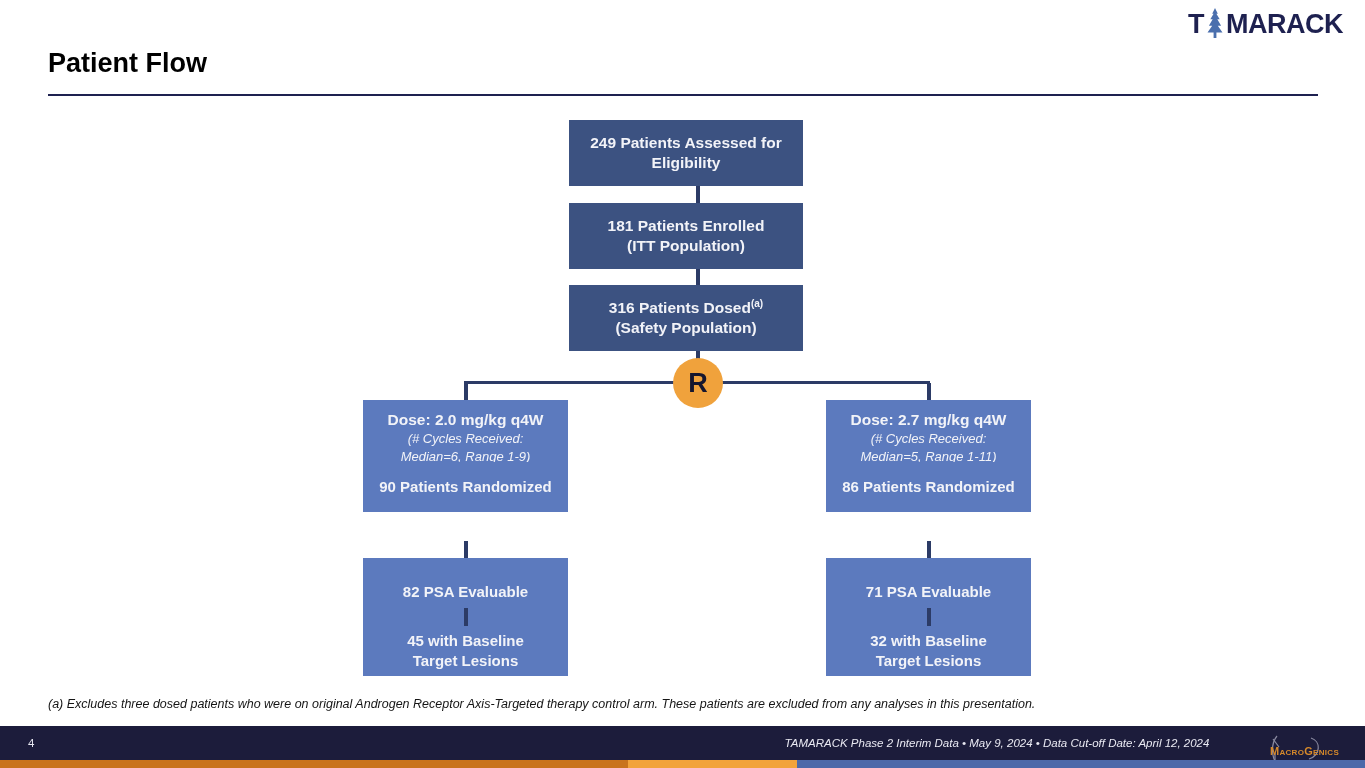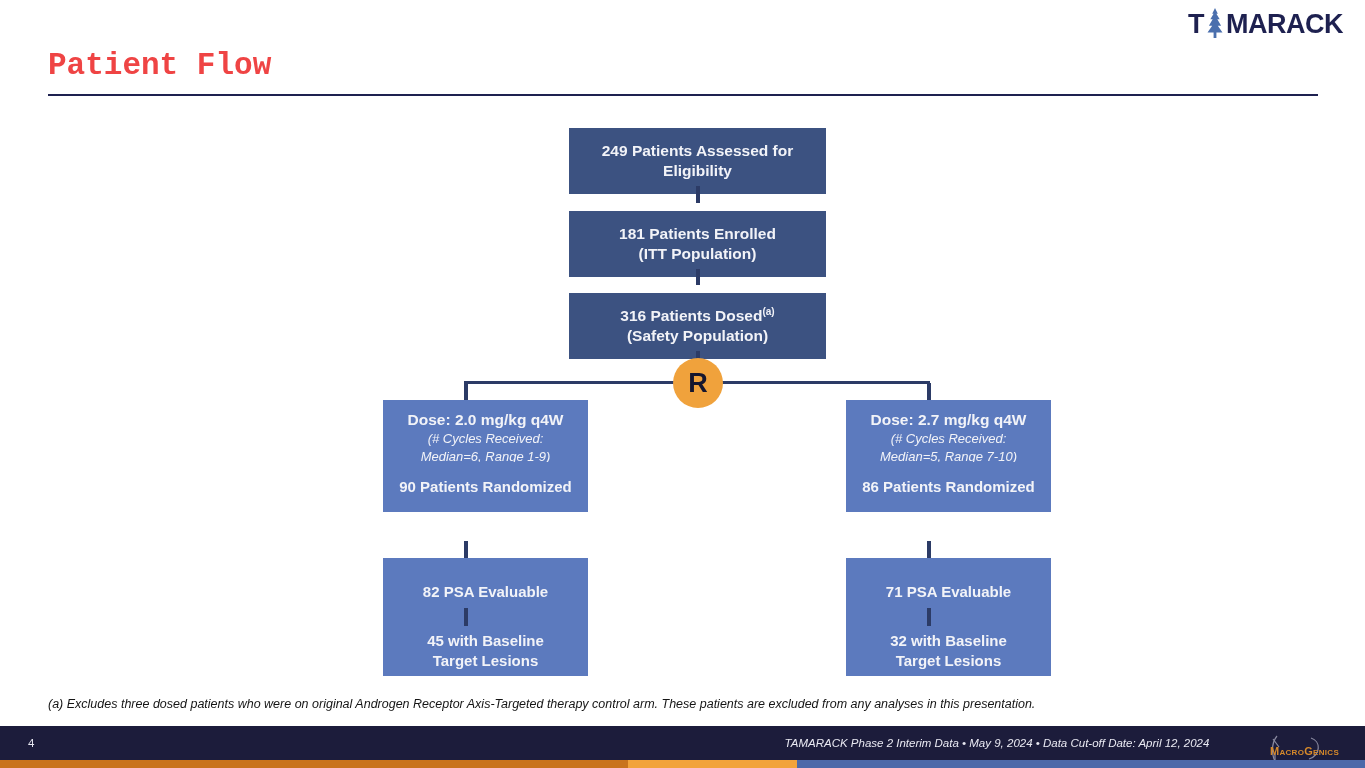--- a/index.html
+++ b/index.html
@@ -8,28 +8,28 @@
     font-family:"Liberation Sans", sans-serif;overflow:hidden;
   }
   .slide{position:absolute;inset:0;}
 
   
   .brand{position:absolute;top:8px;right:22px;display:flex;align-items:center;
          color:#1E2150;font-weight:800;font-size:27px;letter-spacing:-0.5px;}
   .brand .tree{margin:0 1px 2px 1px;display:block;}
 
   
-  .page-title{position:absolute;left:48px;top:48px;font-size:31px;font-weight:700;color:#ef4444;font-family:Liberation Mono, monospace;}
+  .page-title{position:absolute;left:48px;top:48px;font-size:27px;font-weight:700;color:#000000;}
   .title-rule{position:absolute;left:48px;top:94px;width:1270px;height:2px;background:#1E2150;}
 
   
   .box{position:absolute;display:flex;flex-direction:column;justify-content:center;
        align-items:center;text-align:center;color:#F2F3F8;line-height:1.32;}
-  .top-box{left:569px;width:257px;height:66px;background:#3C5281;font-size:15.5px;font-weight:600;margin-top:8px;}
-  .arm-box{width:205px;background:#5C7ABE;font-size:15px;font-weight:600;margin-left:20px;}
+  .top-box{left:569px;width:234px;height:66px;background:#3C5281;font-size:15.5px;font-weight:600;}
+  .arm-box{width:205px;background:#5C7ABE;font-size:15px;font-weight:600;}
   .arm-left{left:363px;}
   .arm-right{left:826px;}
   .dose-box{top:400px;height:75px;}
   .dose-box .dose-title{font-weight:700;font-size:15.5px;}
   .dose-box .dose-sub{font-style:italic;font-weight:400;font-size:13px;line-height:1.35;}
   .rand-box{top:462px;height:50px;}
   .psa-box{top:558px;height:68px;}
   .base-box{top:626px;height:50px;}
   .conn{position:absolute;background:#2C3B66;}
   .vconn{width:4px;}
@@ -110,21 +110,21 @@
   <div class="box arm-box arm-left psa-box">82 PSA Evaluable</div>
   <div class="conn vconn" style="left:464px;top:608px;height:18px"></div>
   <div class="box arm-box arm-left base-box">
     <span>45 with Baseline</span>
     <span>Target Lesions</span>
   </div>
 
   <div class="box arm-box arm-right dose-box">
     <span class="dose-title">Dose: 2.7 mg/kg q4W</span>
     <span class="dose-sub">(# Cycles Received:</span>
-    <span class="dose-sub">Median=5, Range 7-10)</span>
+    <span class="dose-sub">Median=5, Range 1-11)</span>
   </div>
   <div class="conn vconn" style="left:927px;top:475px;height:16px"></div>
   <div class="box arm-box arm-right rand-box">86 Patients Randomized</div>
   <div class="conn vconn" style="left:927px;top:541px;height:17px"></div>
   <div class="box arm-box arm-right psa-box">71 PSA Evaluable</div>
   <div class="conn vconn" style="left:927px;top:608px;height:18px"></div>
   <div class="box arm-box arm-right base-box">
     <span>32 with Baseline</span>
     <span>Target Lesions</span>
   </div>

